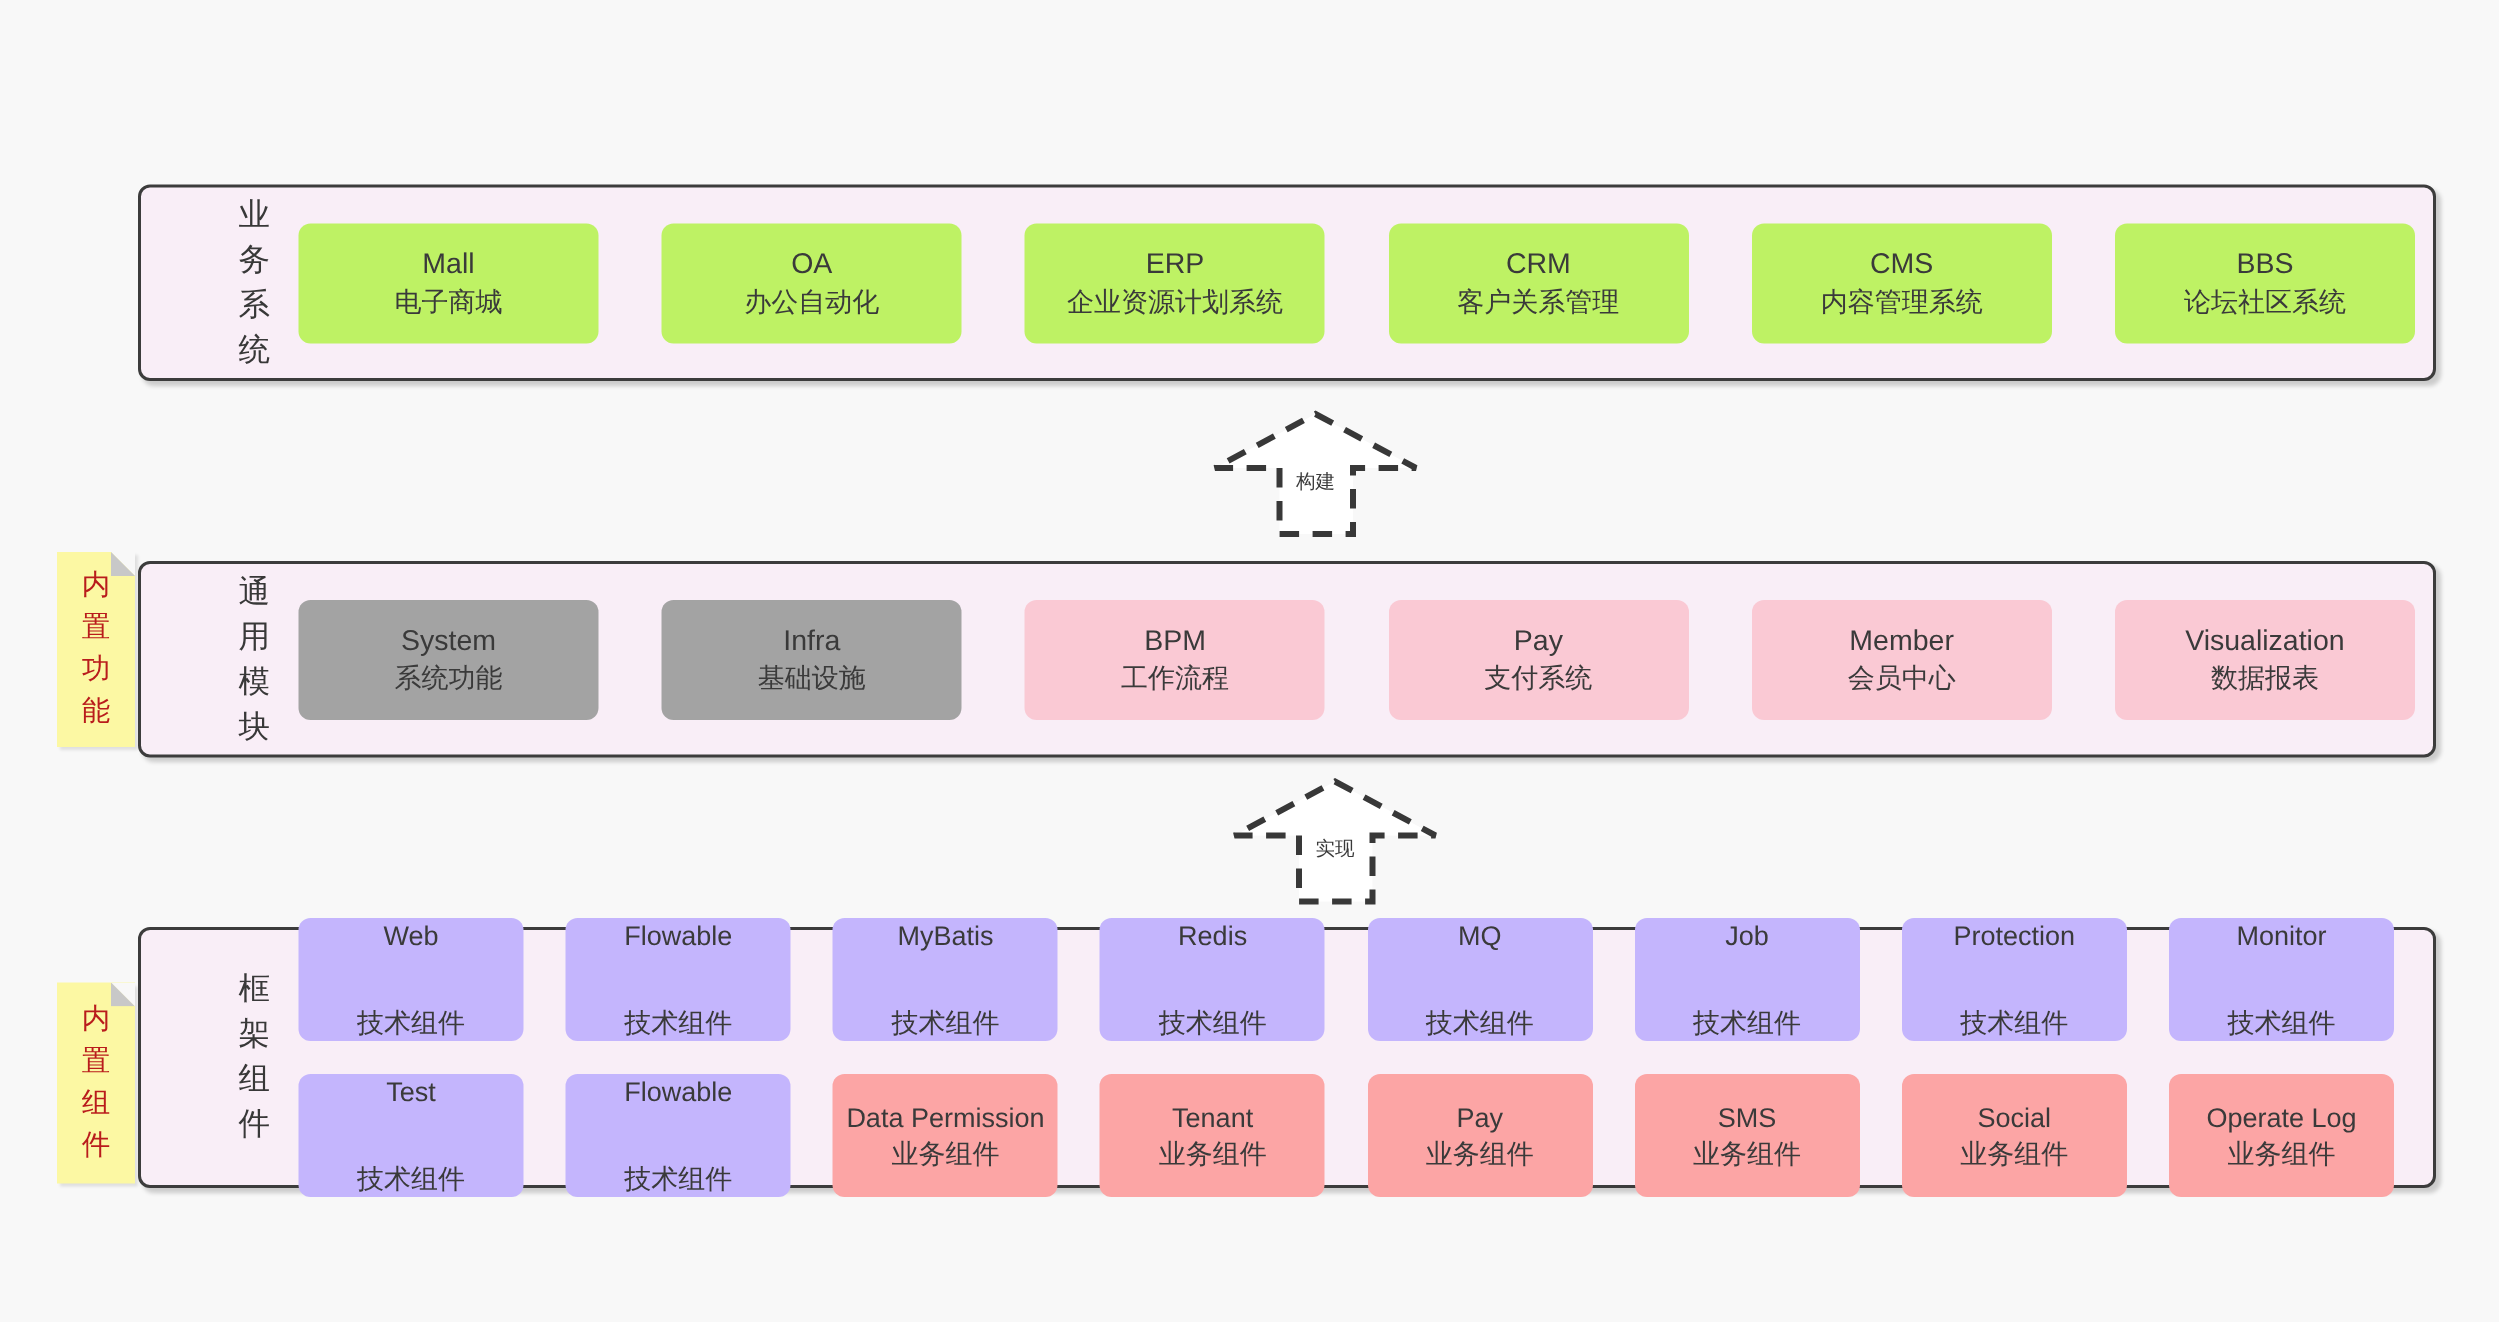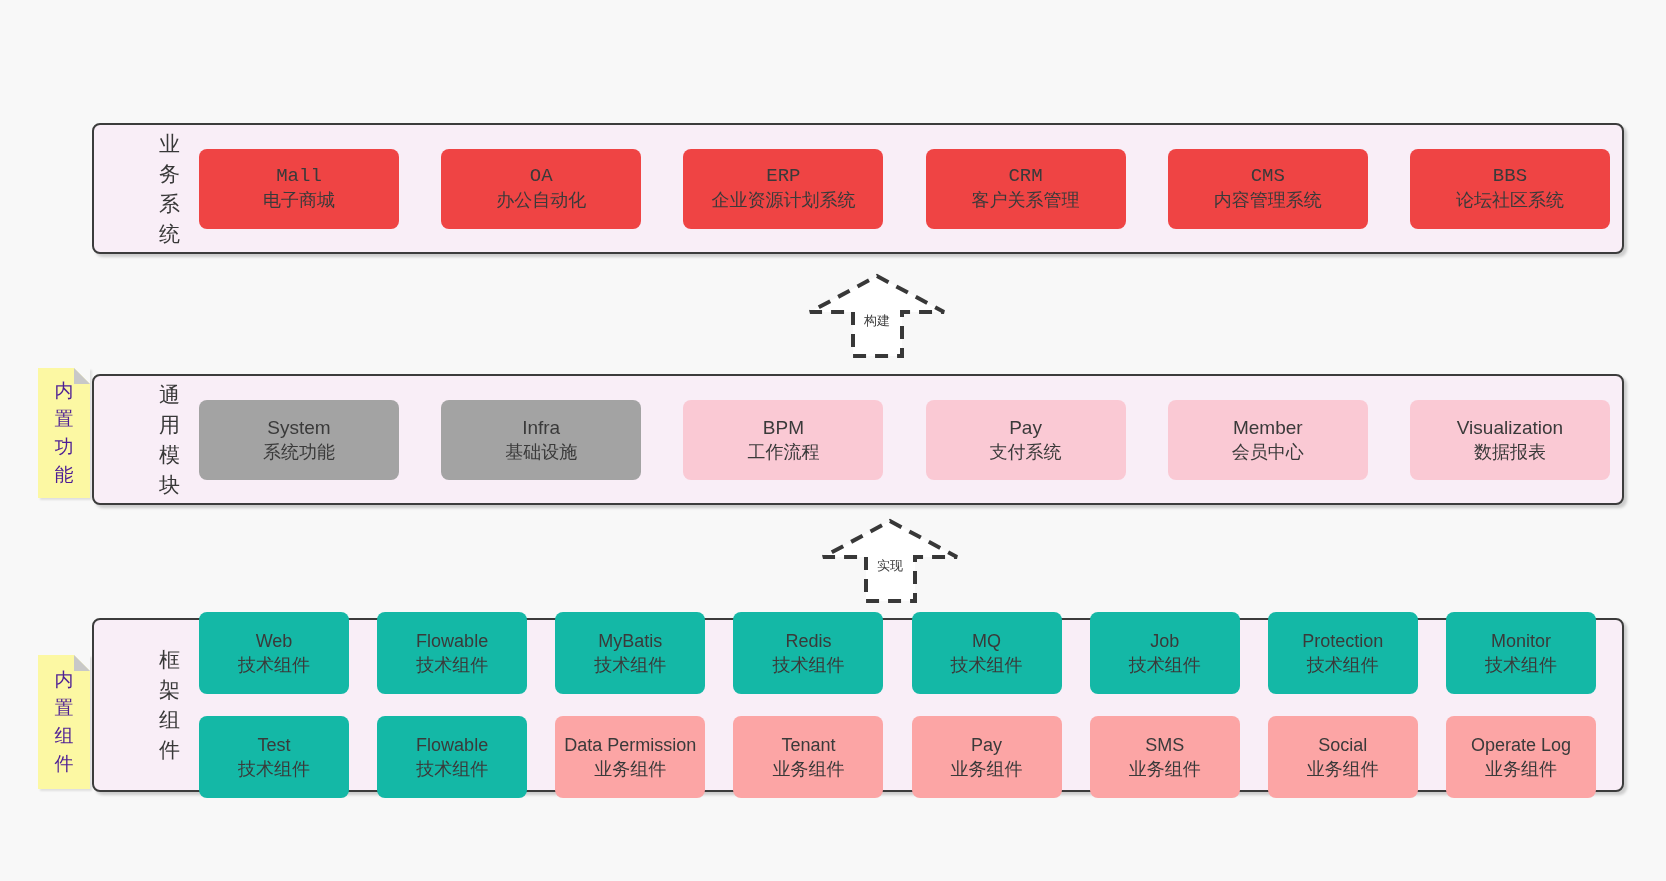--- a/index.html
+++ b/index.html
@@ -36,24 +36,24 @@
   .box {
     display:flex; flex-direction:column; justify-content:center;
     align-items:center; text-align:center; border-radius:8px;
     padding:0 8px;
   }
   .cols6 .box { width:200px; height:80px; }
   .cols8 .box { width:150px; height:82px; }
   .box .bn { font-size:19px; line-height:25px; }
   .box .bd { font-size:18px; line-height:25px; }
   .cols8 .box .bn, .cols8 .box .bd { font-size:18px; line-height:24px; }
-  .blue  { background:#ef4444;font-family:Liberation Mono, monospace; }
+  .blue  { background:#bef264; }
   .red   { background:#a3a3a3; }
   .pink  { background:#fac9d4; }
-  .green { background:#14b8a6; }
+  .green { background:#c4b5fd;justify-content:space-between; }
   .green-light { background:#fca5a5; }
   .note {
     position:absolute; left:38px; width:52px; background:#fcf8a3;
     box-shadow:2px 2px 2px rgba(0,0,0,0.10);
   }
   .note-1 { top:368px; height:130px; }
   .note-2 { top:655px; height:134px; }
   .note::before {
     content:""; position:absolute; top:0; right:0; width:16px; height:16px;
     background:#f8f8f8; clip-path:polygon(0 0,100% 0,100% 100%);
@@ -61,21 +61,21 @@
   .note::after {
     content:""; position:absolute; top:0; right:0; width:16px; height:16px;
     background:#c8c8c8; clip-path:polygon(0 0,100% 100%,0 100%);
   }
   .note-text {
     width:100%; height:100%; display:flex; align-items:center;
     justify-content:center;
   }
   .note-text span {
     display:block; width:20px; font-size:19px; line-height:28px;
-    word-break:break-all; text-align:center; color:#4c1d95;
+    word-break:break-all; text-align:center; color:#b91c1c;
   }
   .arrow { position:absolute; width:142px; height:90px; }
   .arrow-1 { left:806px; top:272px; }
   .arrow-2 { left:819px; top:517px; }
   .arrow svg { display:block; }
   .arrow-label {
     position:absolute; left:50%; top:37px; transform:translateX(-50%);
     background:#ffffff; font-size:13px; line-height:23px; padding:0 2px;
     color:#3a3a3a; white-space:nowrap;text-align:right;
   }

